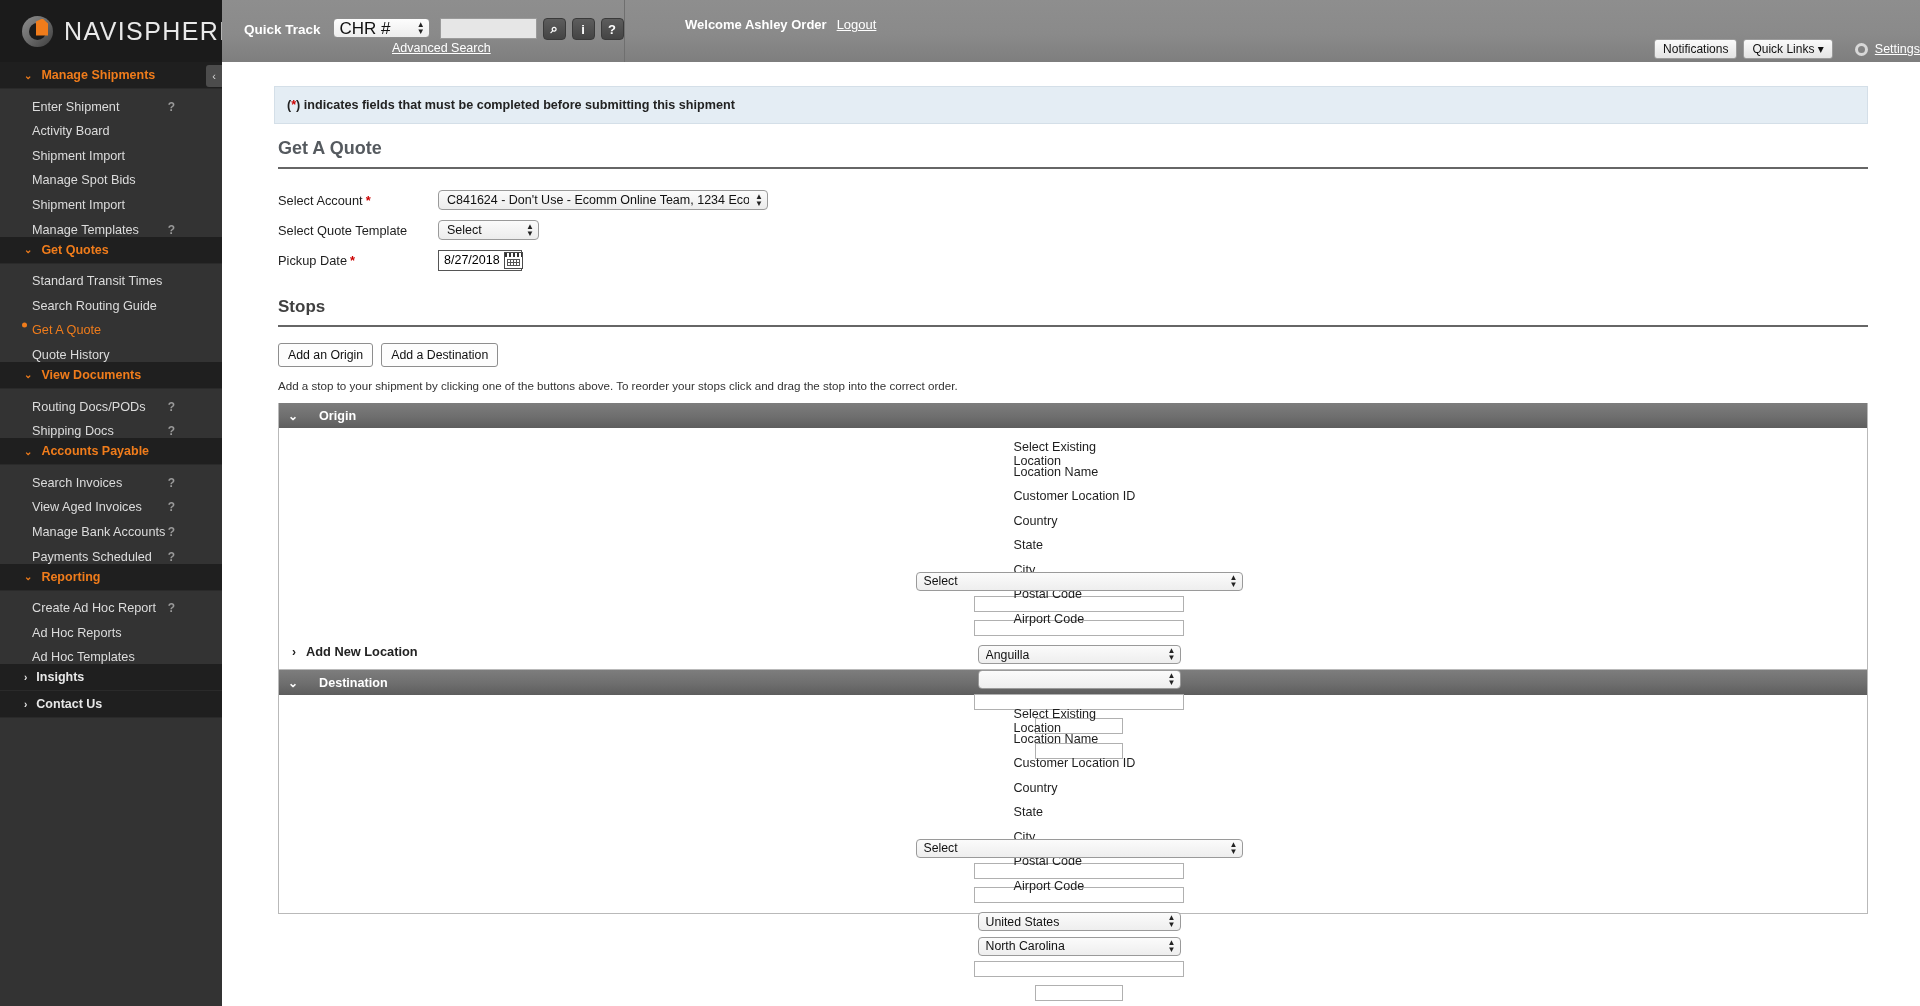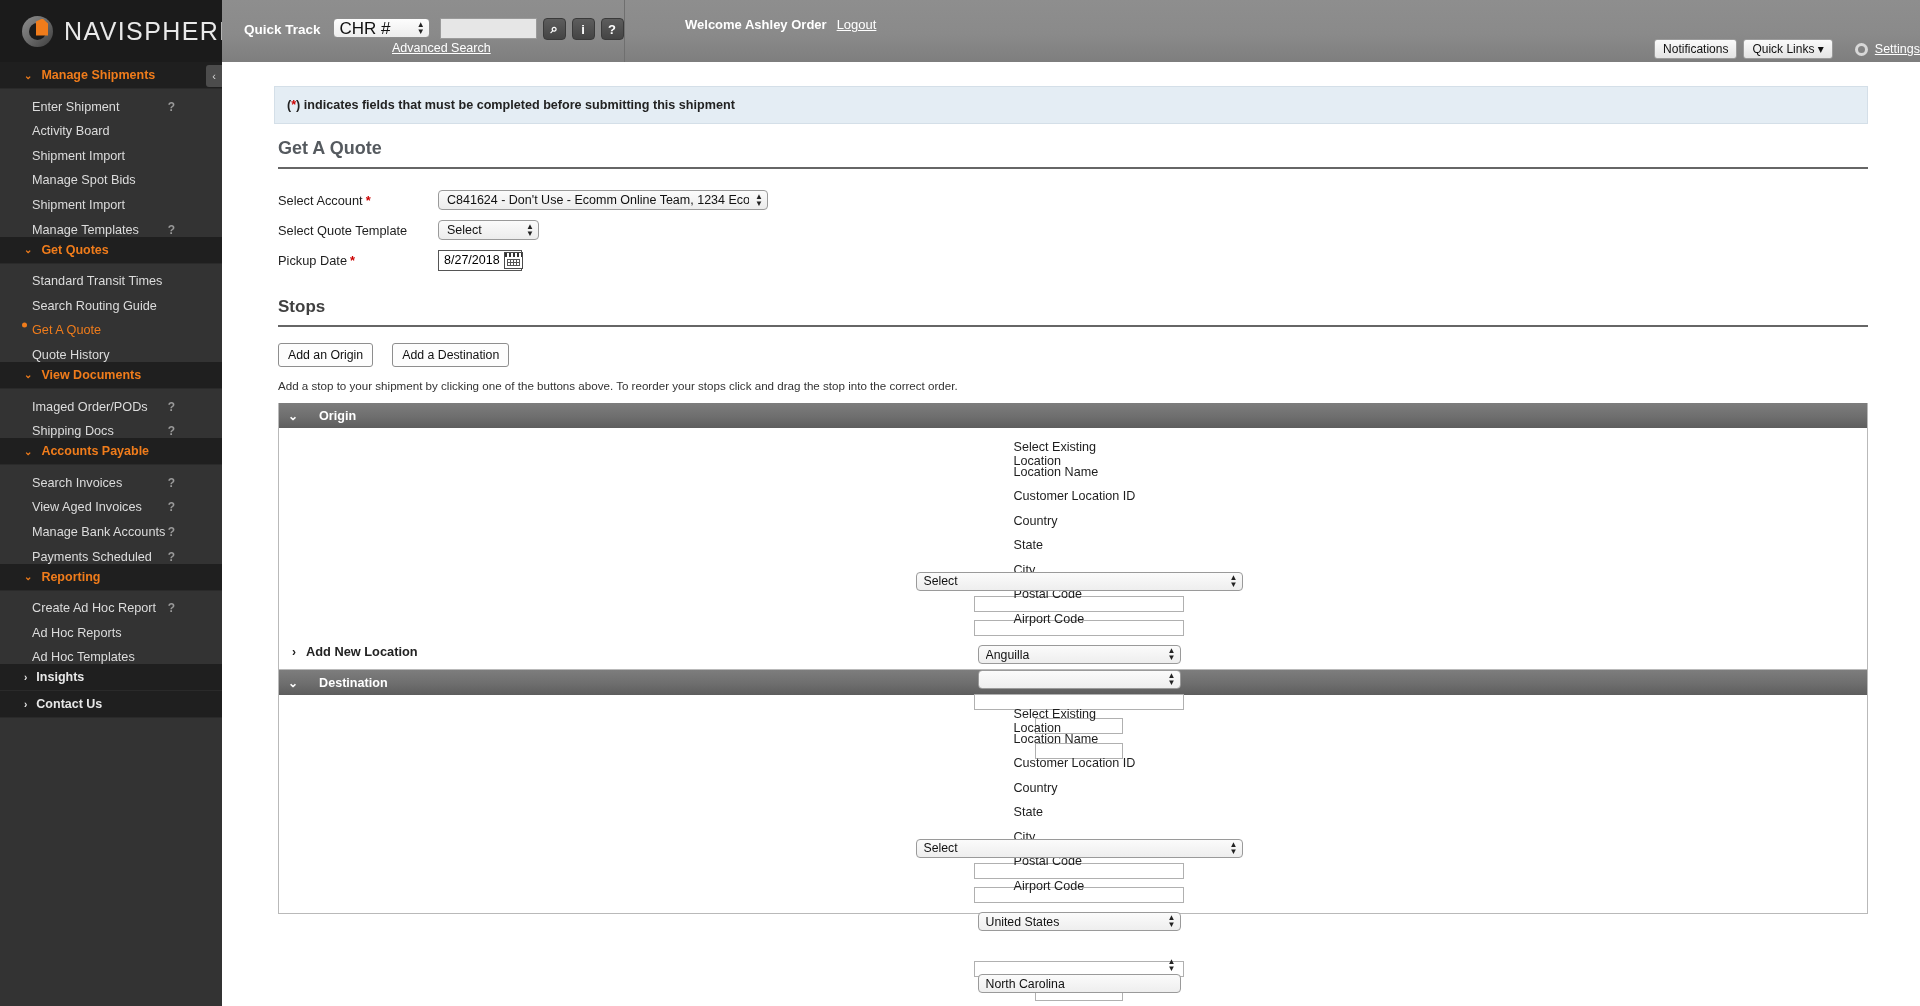--- a/index.html
+++ b/index.html
@@ -165,21 +165,21 @@
     background: repeating-linear-gradient(90deg,#333 0 2px,#fff 2px 4px);
   }
   .cal-icon::after {
     content: ""; position: absolute; left: 2px; right: 2px; top: 6px; bottom: 2px;
     background:
       repeating-linear-gradient(90deg,#555 0 1px,transparent 1px 3px),
       repeating-linear-gradient(0deg,#555 0 1px,transparent 1px 3px);
   }
 
   .section-title { font-size: 17px; font-weight: bold; color: #404040; margin: 22px 0 6px 4px; }
-  .btn-row { display: flex; gap: 19px; margin: 14px 0 12px 4px; }
+  .btn-row { display: flex; gap: 8px; margin: 14px 0 12px 4px; }
   .plain-btn {
     border: 1px solid #8e8e8e; border-radius: 3px; background: #fdfdfd;
     font-size: 12.3px; padding: 4px 9px; cursor: pointer; color: #111;
     font-family: "Liberation Sans", sans-serif;
   }
   .hint { font-size: 11.6px; color: #333; margin: 0 0 11px 4px; }
 
   .panel { border: 1px solid #b9b9b9; border-top: none; margin-left: 4px; }
   .panel-header {
     background: linear-gradient(180deg,#7d7d7d 0%,#6e6e6e 55%,#5d5d5d 100%);
@@ -293,21 +293,21 @@
         <span>Get A Quote</span>
       </div>
       <div class="nav-item">
         <span>Quote History</span>
       </div>
       <div class="nav-group-header">
         <span class="chev">⌄</span>
         <span>View Documents</span>
       </div>
       <div class="nav-item">
-        <span>Imaged Order/PODs</span>
+        <span>Routing Docs/PODs</span>
         <span class="qmark">?</span>
       </div>
       <div class="nav-item">
         <span>Shipping Docs</span>
         <span class="qmark">?</span>
       </div>
       <div class="nav-group-header">
         <span class="chev">⌄</span>
         <span>Accounts Payable</span>
       </div>
@@ -461,21 +461,21 @@
               <div class="p-row">
                 <span class="p-label">Customer Location ID</span>
                 <input class="p-input" value="" style="width: 210px;">
               </div>
               <div class="p-row">
                 <span class="p-label">Country</span>
                 <span class="sel-wrap"><select class="p-select" style="width: 203px;"><option>United States</option></select><span class="sel-arrows">▲<br>▼</span></span>
               </div>
               <div class="p-row">
                 <span class="p-label">State</span>
-                <span class="sel-wrap"><select class="p-select" style="width: 203px; margin-top: 38px;"><option>North Carolina</option></select><span class="sel-arrows">▲<br>▼</span></span>
+                <span class="sel-wrap"><select class="p-select" style="width: 203px;"><option>North Carolina</option></select><span class="sel-arrows">▲<br>▼</span></span>
               </div>
               <div class="p-row">
                 <span class="p-label">City</span>
                 <input class="p-input" value="" style="width: 210px;">
               </div>
               <div class="p-row">
                 <span class="p-label">Postal Code</span>
                 <input class="p-input" value="" style="width: 88px;">
               </div>
               <div class="p-row">

